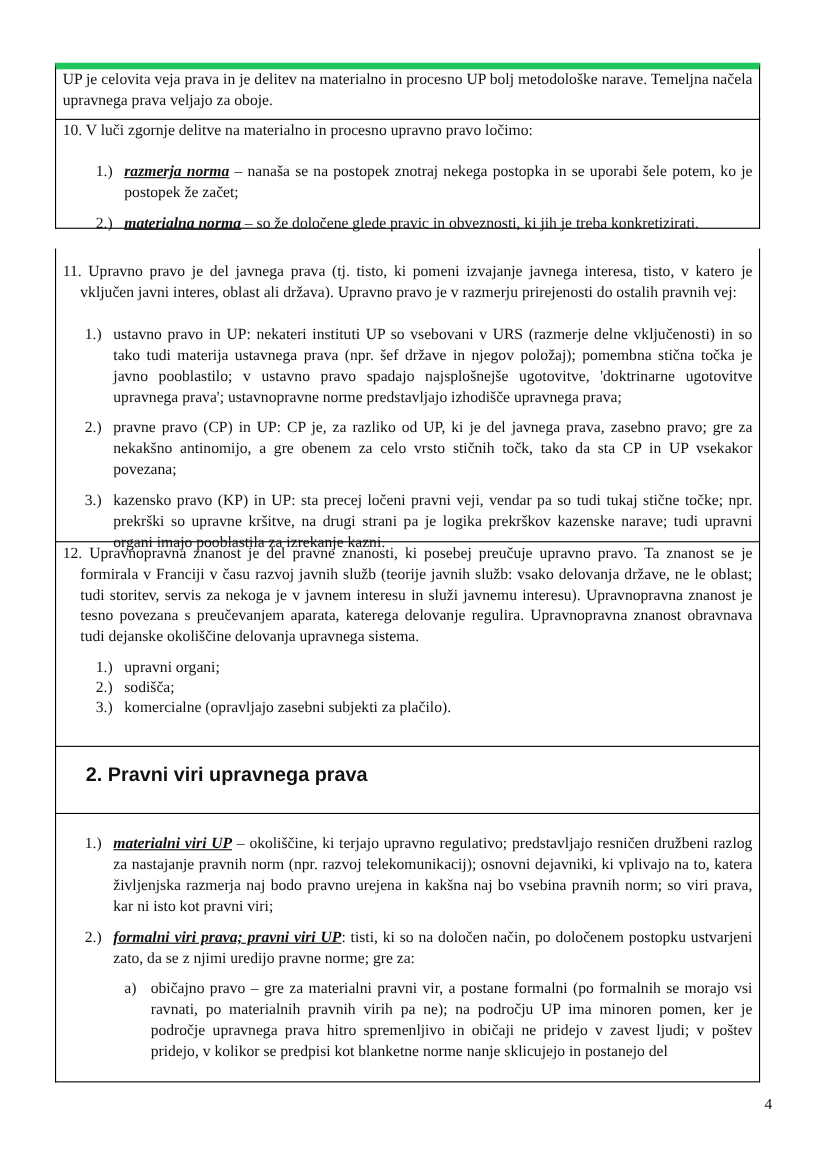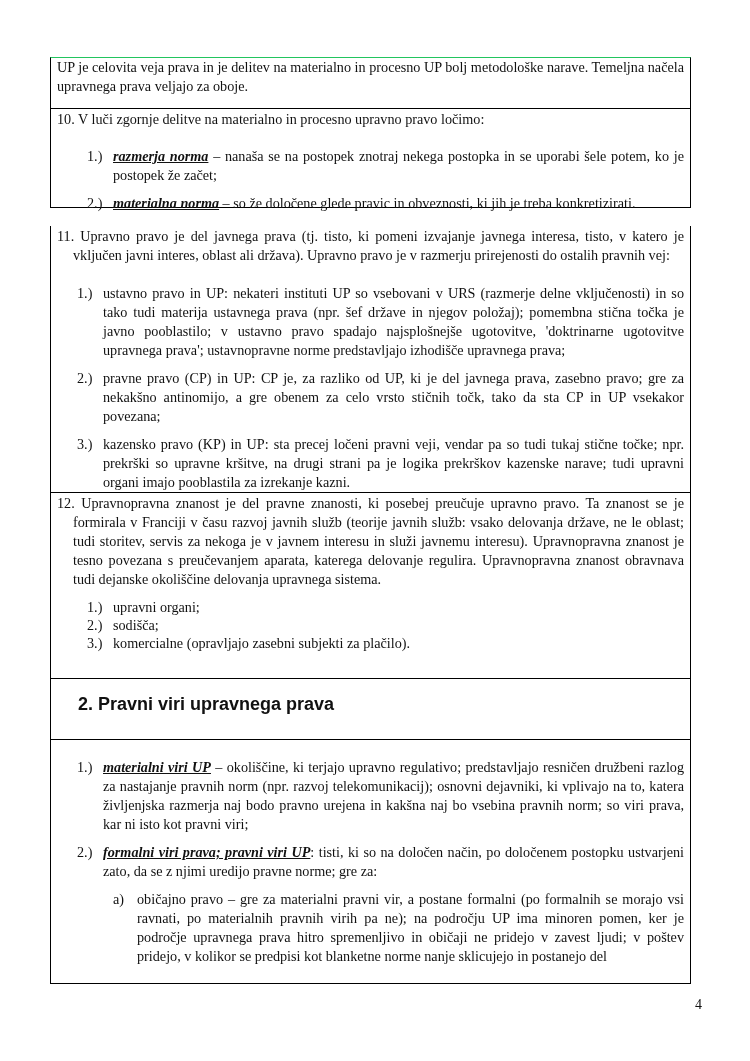--- a/index.html
+++ b/index.html
@@ -5,21 +5,21 @@
   html, body { margin: 0; padding: 0; background: #ffffff; }
   body {
     width: 750px; height: 1061px; position: relative; overflow: hidden;
     font-family: "Liberation Serif", serif; color: #111; font-size: 14.2px;
   }
   .page { position: absolute; left: 50px; top: 57px; width: 641px; }
   .row {
     position: absolute; left: 0; width: 641px; box-sizing: border-box;
     border: 1px solid #000; border-top: none; padding: 0 6px;
   }
-  .row.first { border-top: 1px solid #22c55e; }
+  .row.first { border-top: 6px solid #22c55e; }
   p { margin: 0; line-height: 19px; text-align: justify; }
   .numbered { padding-left: 22px; text-indent: -22px; }
   .li { position: relative; line-height: 19px; text-align: justify; }
   .li .n { position: absolute; left: 0; top: 0; }
   .u { }
   .bi { font-weight: bold; font-style: italic; text-decoration: underline; }
   .heading {
     font-family: Liberation Sans, sans-serif; font-weight: bold;
     font-size: 18px; position: absolute; left: 27px; top: 15px;
   }
@@ -40,21 +40,21 @@
       <span class="n">1.)</span>
       <span class="bi">razmerja norma</span><span> – nanaša se na postopek znotraj nekega postopka in se uporabi šele potem, ko je postopek že začet;</span>
     </div>
     <div class="li" style="margin-top:9px; margin-left:30px; padding-left:26px;">
       <span class="n">2.)</span>
       <span class="bi">materialna norma</span><span> – so že določene glede pravic in obveznosti, ki jih je treba konkretizirati.</span>
     </div>
   </div>
 
   <div class="row" style="top:169px; height:267px;">
-    <p class="numbered" style="margin-top:1px; padding-left:16px; text-indent:-16px;">11. Upravno pravo je del javnega prava (tj. tisto, ki pomeni izvajanje javnega interesa, tisto, v katero je vključen javni interes, oblast ali država). Upravno pravo je v razmerju prirejenosti do ostalih pravnih vej:</p>
+    <p class="numbered" style="margin-top:12px; padding-left:16px; text-indent:-16px;">11. Upravno pravo je del javnega prava (tj. tisto, ki pomeni izvajanje javnega interesa, tisto, v katero je vključen javni interes, oblast ali država). Upravno pravo je v razmerju prirejenosti do ostalih pravnih vej:</p>
     <div class="li" style="margin-top:19px; margin-left:20px; padding-left:26px;">
       <span class="n">1.)</span>
       <span class="u">ustavno pravo</span><span> in UP: nekateri instituti UP so vsebovani v URS (razmerje delne vključenosti) in so tako tudi materija ustavnega prava (npr. šef države in njegov položaj); pomembna stična točka je javno pooblastilo; v ustavno pravo spadajo najsplošnejše ugotovitve, 'doktrinarne ugotovitve upravnega prava'; ustavnopravne norme predstavljajo izhodišče upravnega prava;</span>
     </div>
     <div class="li" style="margin-top:9px; margin-left:20px; padding-left:26px;">
       <span class="n">2.)</span>
       <span class="u">pravne pravo</span><span> (CP) in UP: CP je, za razliko od UP, ki je del javnega prava, zasebno pravo; gre za nekakšno antinomijo, a gre obenem za celo vrsto stičnih točk, tako da sta CP in UP vsekakor povezana;</span>
     </div>
     <div class="li" style="margin-top:9px; margin-left:20px; padding-left:26px;">
       <span class="n">3.)</span>

